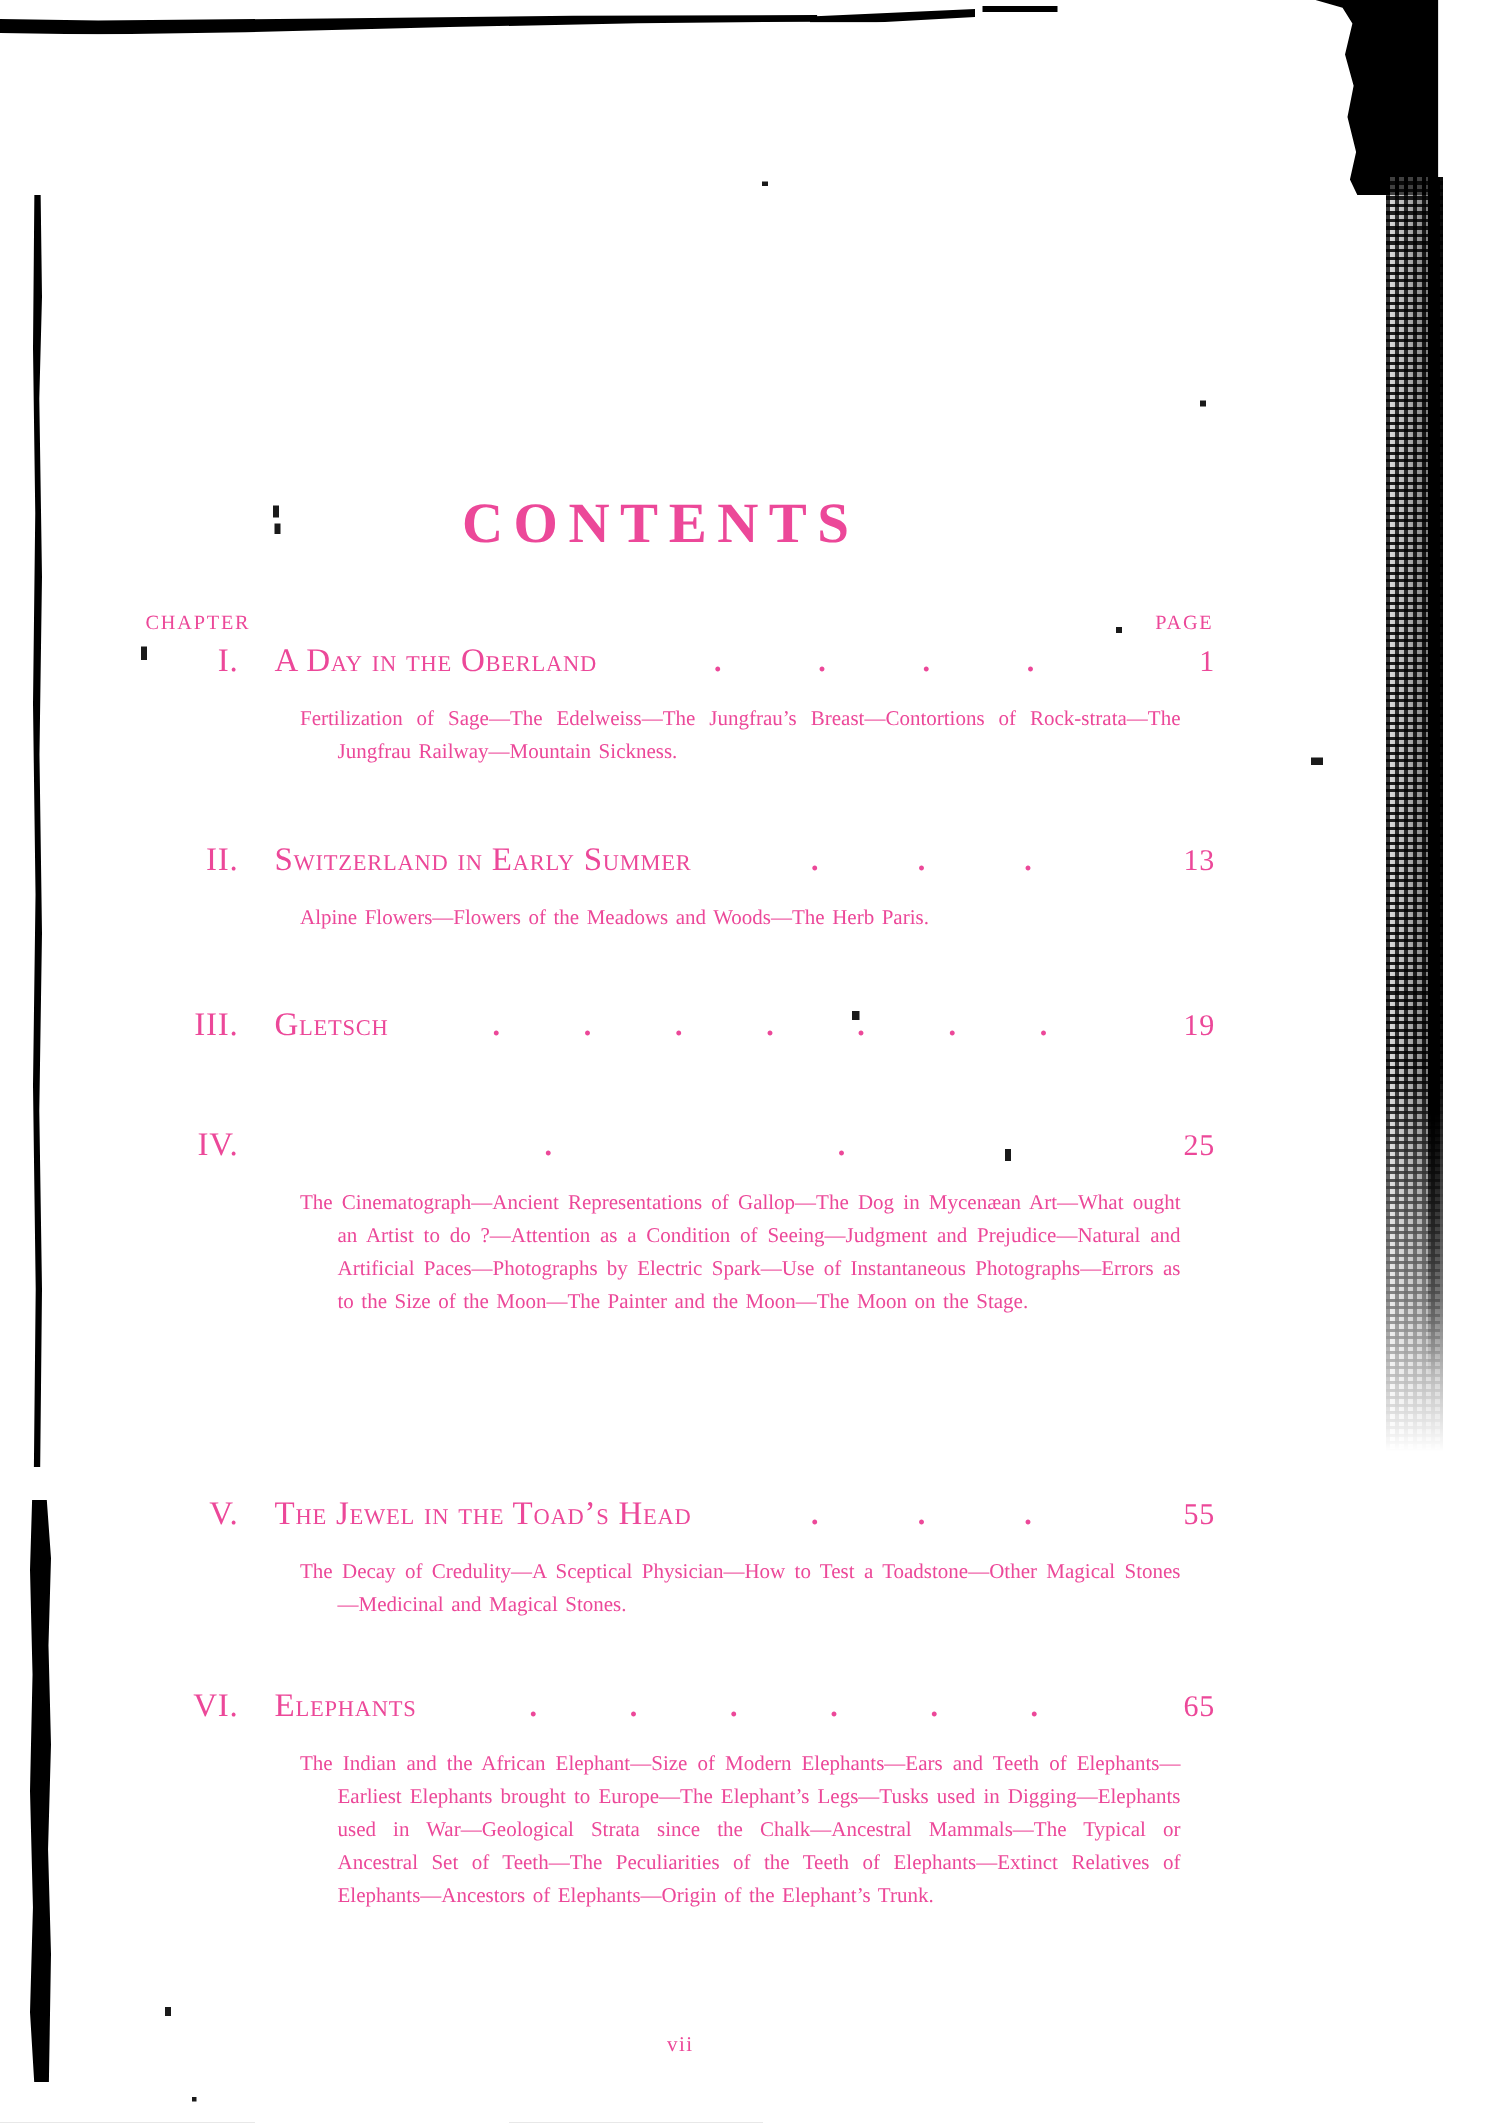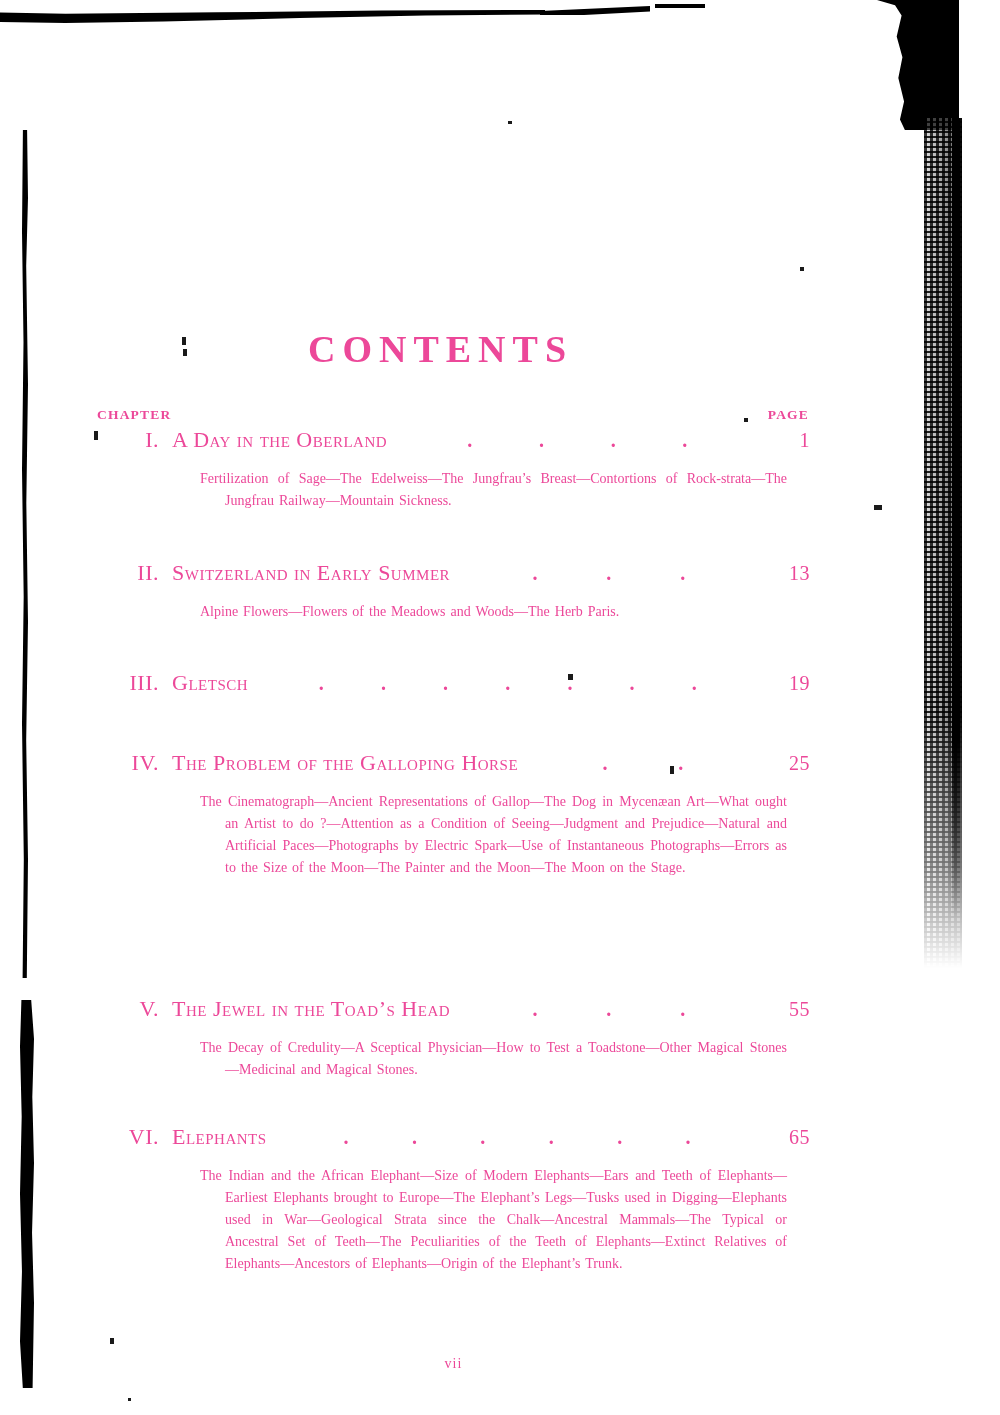--- a/index.html
+++ b/index.html
@@ -48,30 +48,30 @@
   .speck{position:absolute; background:#1a1a1a;}
   
   .page-title{
     position:absolute; top:326px; left:97px; width:713px;
     text-align:center; transform:translateX(-13px);
     font-size:38px; font-weight:bold; letter-spacing:7px; line-height:46px;
   }
   .header-row{
     position:absolute; top:407px; left:97px; width:712px;
     display:flex; justify-content:space-between;
-    font-size:13.5px; font-weight:bold; letter-spacing:1.2px;text-align:right;
+    font-size:13.5px; font-weight:normal; letter-spacing:1.2px;text-align:right;
   }
   .entry{position:absolute; left:97px; width:713px;}
   .e1{top:426px;} .e2{top:559px;} .e3{top:669px;} .e4{top:749px;} .e5{top:995px;} .e6{top:1123px;}
   .heading{
     display:flex; align-items:baseline;
     font-size:22px; line-height:27px; font-variant:small-caps; letter-spacing:.5px;
   }
   .numeral{width:62px; text-align:right; flex:none;}
-  .ch-title{margin-left:13px; white-space:nowrap; flex:none;}
+  .ch-title{margin-left:24px; white-space:nowrap; flex:none;}
   .leader{flex:1; display:flex; justify-content:space-evenly; align-items:baseline; margin:0 10px 0 14px; overflow:hidden;}
   .leader span{font-size:20px; font-weight:bold; line-height:27px;}
   .pagenum{width:46px; text-align:right; flex:none; font-size:20px;}
   .desc{
     margin:14px 0 0 103px; width:562px;
     padding-left:25px; text-indent:-25px;
     font-size:14px; line-height:22px; text-align:justify;
     word-spacing:1.5px;
   }
   .footer{
@@ -153,21 +153,20 @@
           <span>.</span>
           <span>.</span>
         </span>
       <span class="pagenum">19</span>
     </div>
   </div>
 
   <div class="entry e4">
     <div class="heading">
       <span class="numeral">IV.</span>
-      <span class="ch-title">The Problem of the Galloping Horse</span>
       <span class="leader">
           <span>.</span>
           <span>.</span>
         </span>
       <span class="pagenum">25</span>
     </div>
     <p class="desc">The Cinematograph—Ancient Representations of Gallop—The Dog in Mycenæan Art—What ought an Artist to do ?—Attention as a Condition of Seeing—Judgment and Prejudice—Natural and Artificial Paces—Photographs by Electric Spark—Use of Instantaneous Photographs—Errors as to the Size of the Moon—The Painter and the Moon—The Moon on the Stage.</p>
   </div>
 
   <div class="entry e5">

